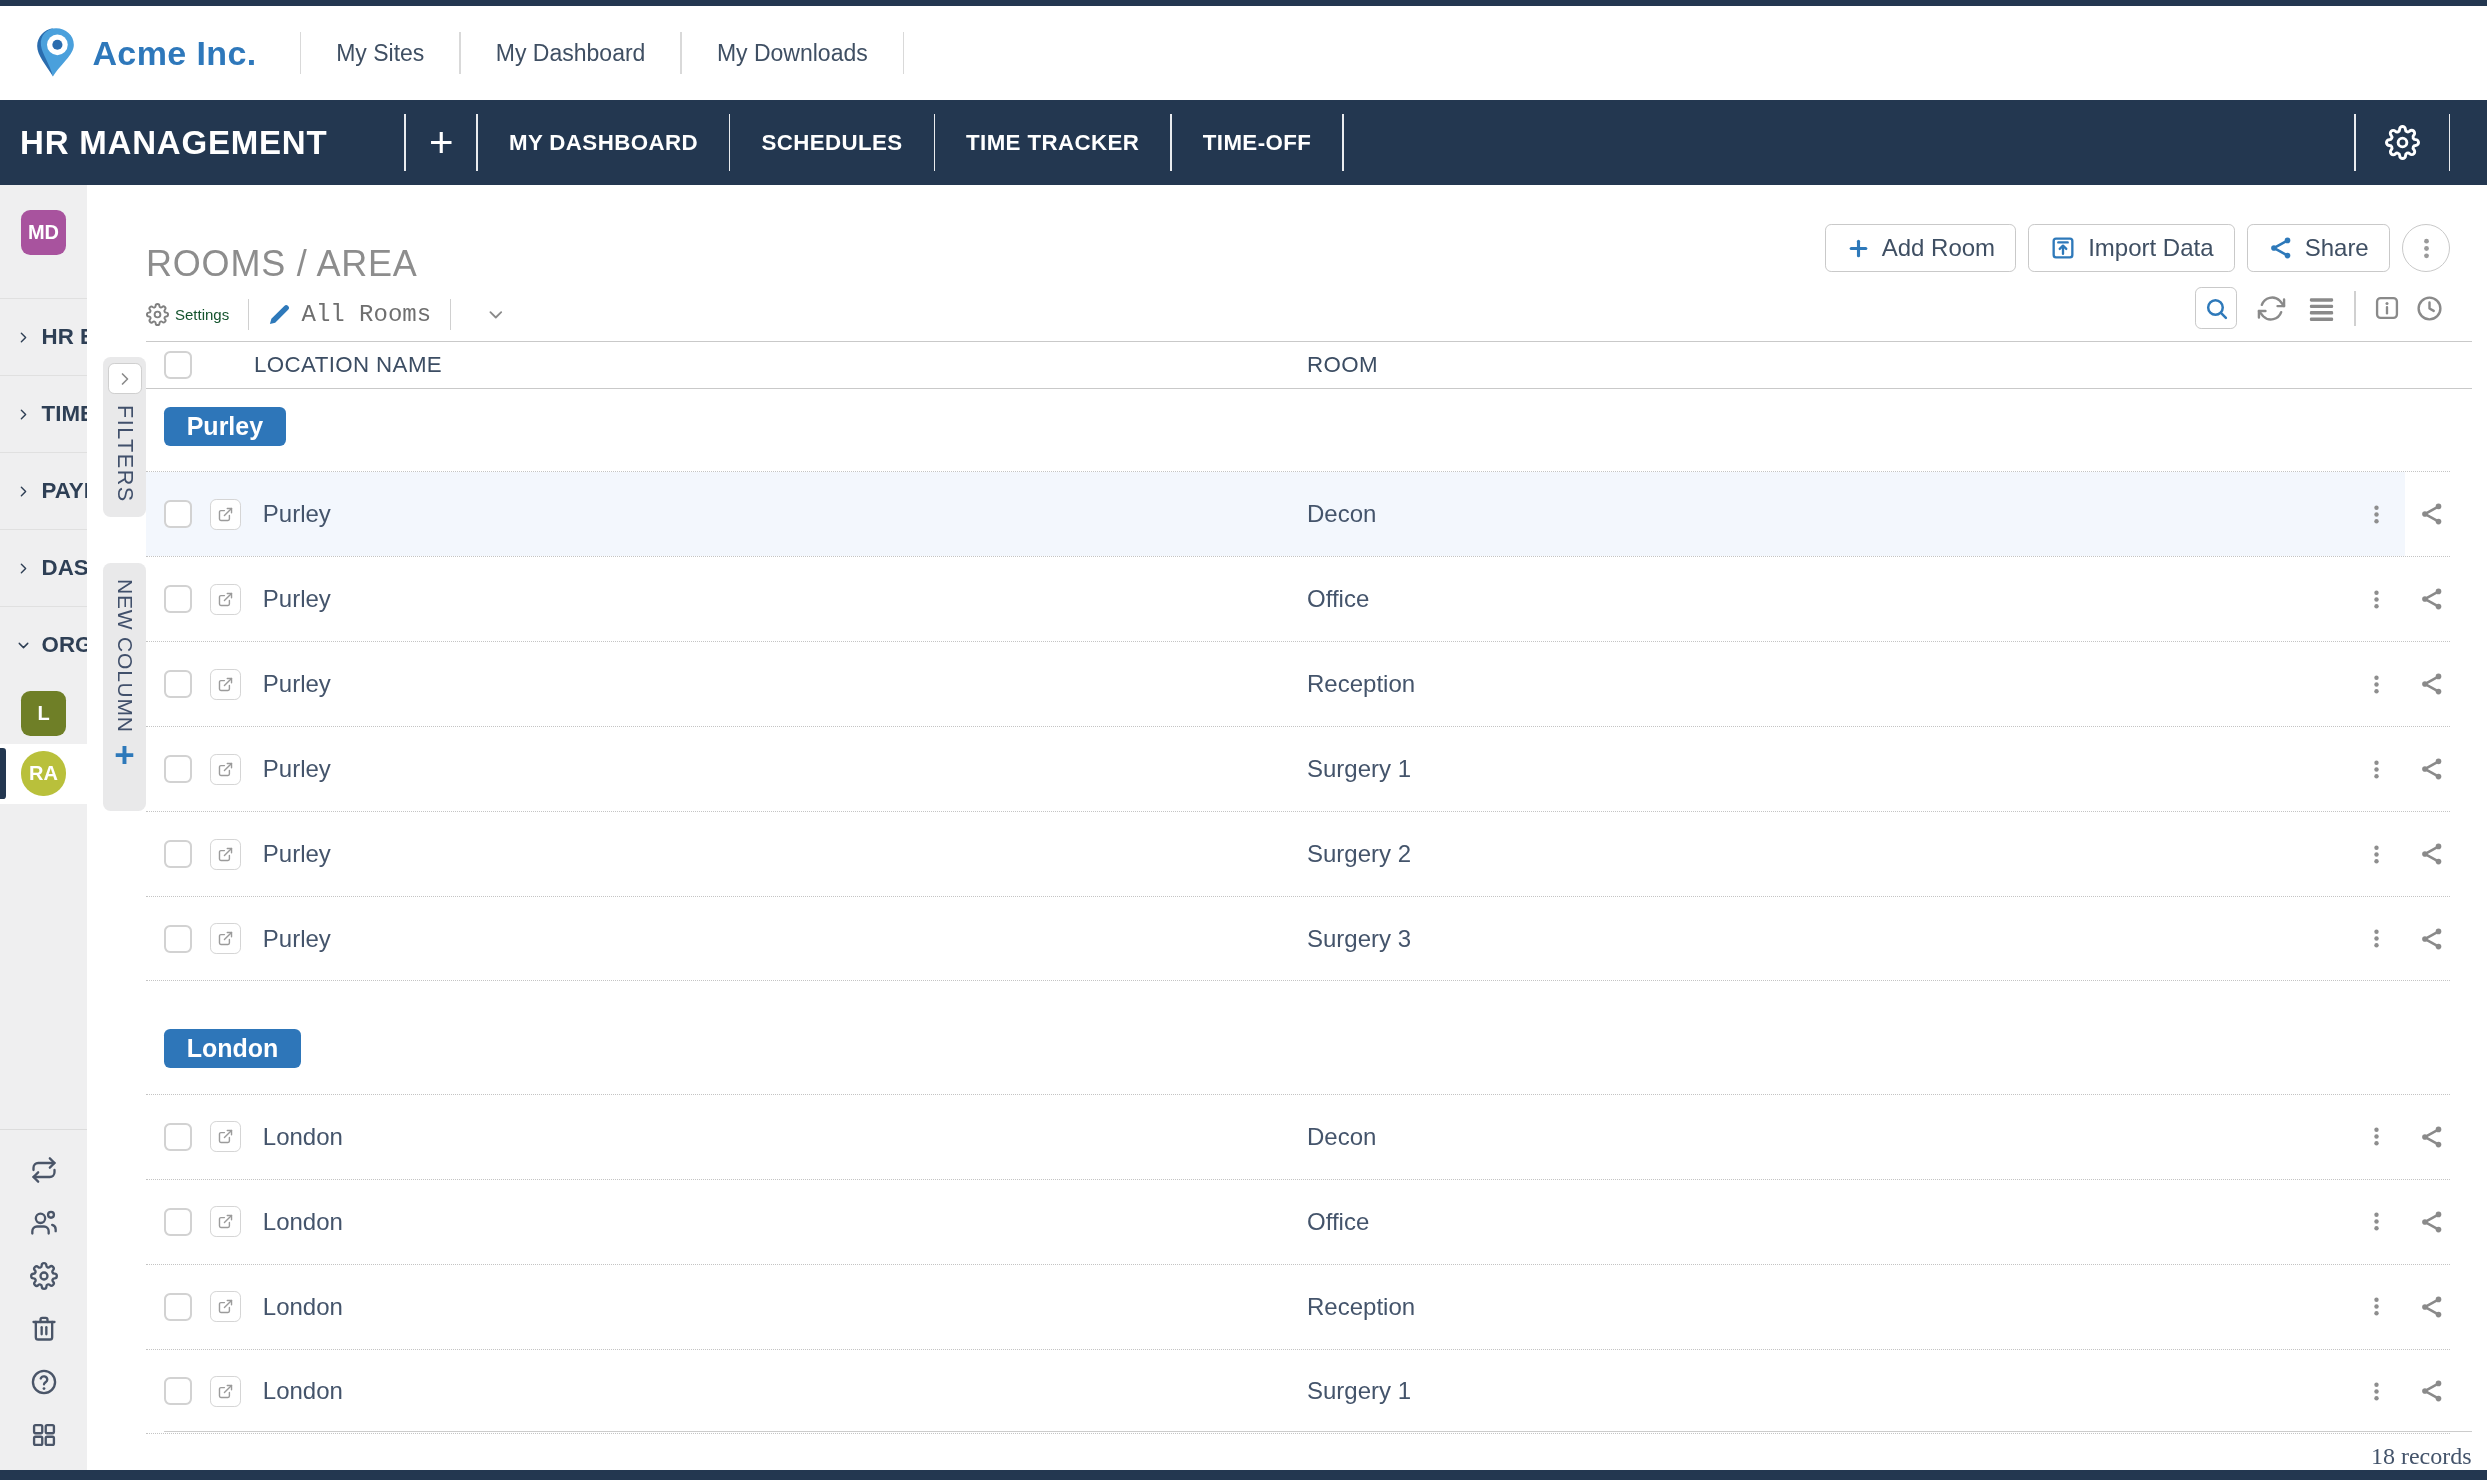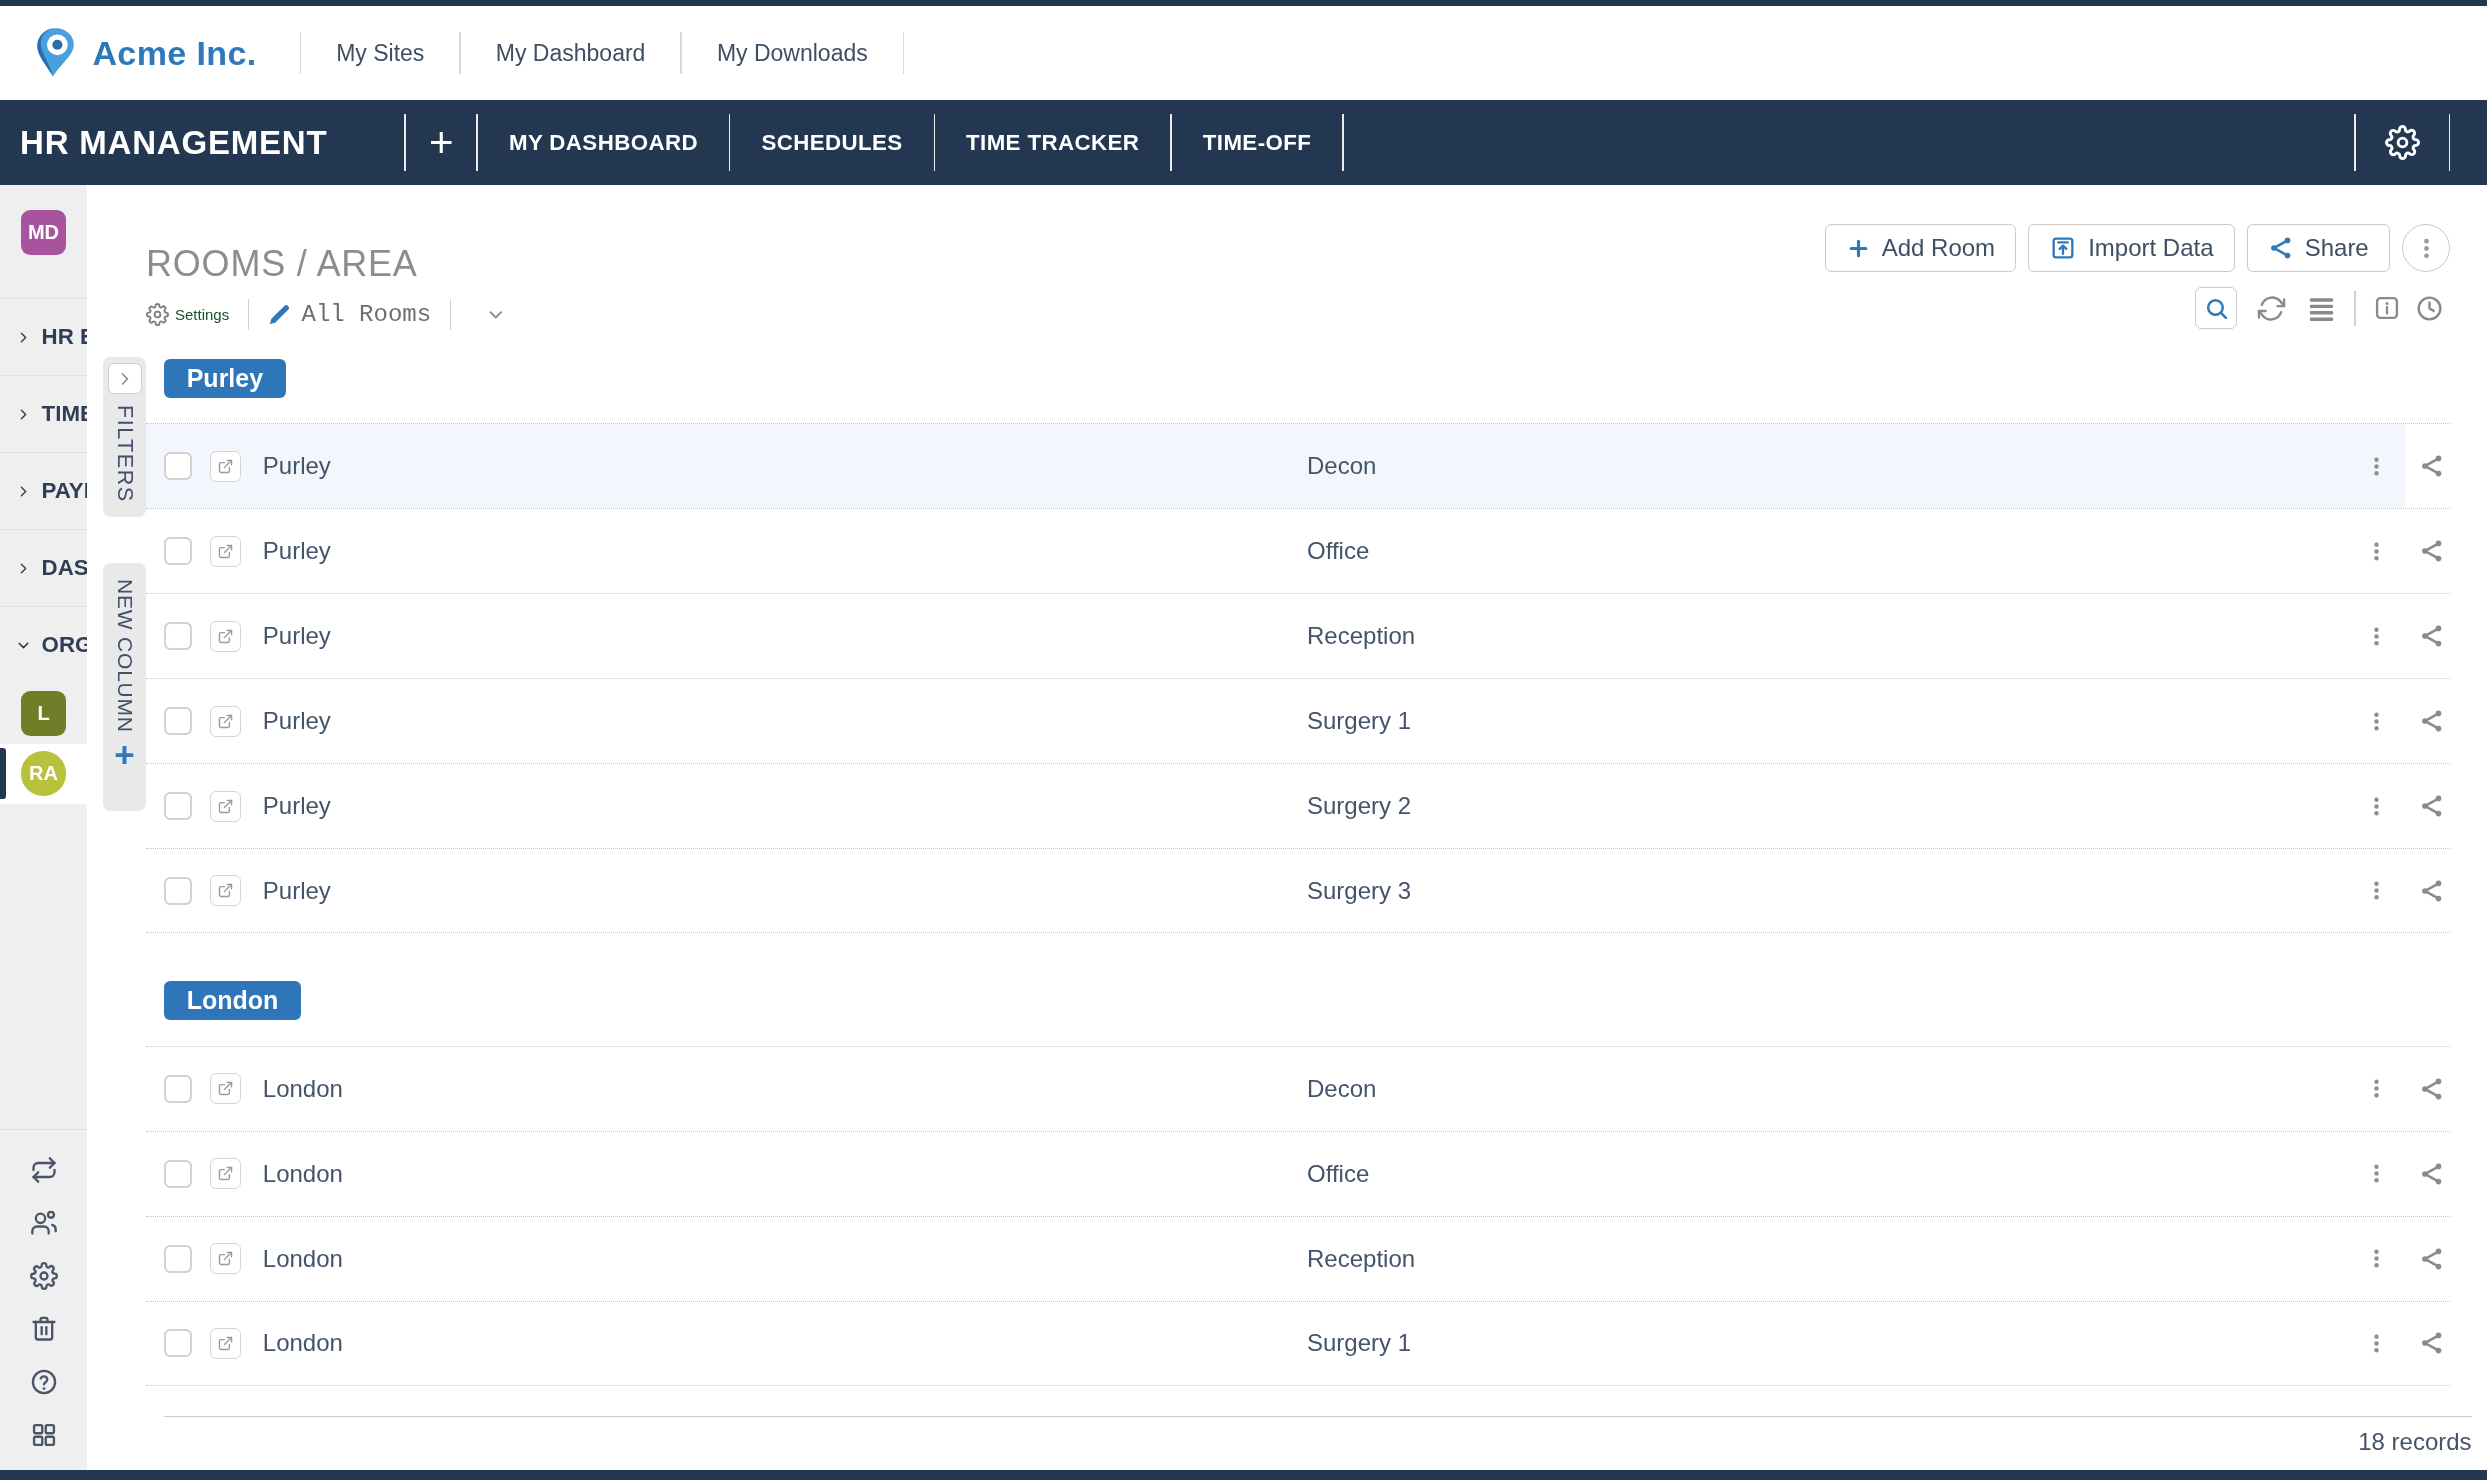--- a/index.html
+++ b/index.html
@@ -117,22 +117,22 @@
   .row-inner { width:2259px; height:100%; display:flex; align-items:center; position:relative; }
   .row.highlight .row-inner { background:#f3f7fd; }
   .row .checkbox { margin-left:17.7px; }
   .row-open { width:31px; height:31px; border:1.5px solid #d5d5d5; border-radius:6.2px; margin-left:18.5px;
     display:flex; align-items:center; justify-content:center; color:#9b9b9b; background:#fff; cursor:pointer; }
   .loc { margin-left:21.6px; font-size:24px; color:#44546b; }
   .room { position:absolute; left:1161px; font-size:24px; color:#44546b; }
   .kebab { position:absolute; right:17px; color:#8e8e8e; cursor:pointer; }
   .rshare { position:absolute; right:4.6px; top:50%; margin-top:-13px; color:#8a8a8a; cursor:pointer; }
 
-  .table-footer { position:absolute; left:77px; right:15.4px; bottom:14px; border-top:1.5px solid #cccccc;
-    padding-top:10.8px; text-align:right; font-size:24px; color:#44546b; }
+  .table-footer { position:absolute; left:77px; right:15.4px; bottom:0; border-top:1.5px solid #cccccc;
+    padding-top:10.8px; text-align:right; font-size:24px; color:#44546b;font-family:Liberation Serif, serif; }
 
   
   .filters-tab { position:absolute; left:16px; top:172px; width:43px; height:160px; background:#e9e9ea;
     border-radius:7.7px; display:flex; flex-direction:column; align-items:center; padding-top:6.2px; z-index:5; }
   .expand-btn { width:34px; height:31px; background:#fff; border:1.5px solid #cfcfcf; border-radius:6.2px;
     display:flex; align-items:center; justify-content:center; color:#8a8a8a; cursor:pointer; }
   .vlabel { writing-mode:vertical-rl; font-size:21.6px; letter-spacing:1.5px; color:#41506b; }
   .filters-tab .vlabel { margin-top:10.8px; }
   .newcol-tab { position:absolute; left:16px; top:378px; width:43px; height:248px; background:#e9e9ea;
     border-radius:7.7px; display:flex; flex-direction:column; align-items:center; padding-top:15.4px; z-index:5; cursor:pointer; }
@@ -455,20 +455,25 @@
             </span>
           <div class="tb-gap-sm"></div>
           <span class="tool-ic">
               <svg class="ic i38" viewBox="0 0 38 38" width="29" height="29">
                 <use href="#i-clock"></use>
               </svg>
             </span>
         </div>
       </div>
 
+      <div class="thead">
+        <span class="checkbox"></span>
+        <span class="th-label th-location">LOCATION NAME</span>
+        <span class="th-label th-room">ROOM</span>
+      </div>
 
       <section class="group group-1">
         <span class="group-badge">Purley</span>
 
         <div class="row highlight">
           <div class="row-inner">
             <span class="checkbox"></span>
             <span class="row-open">
                 <svg class="ic i22" viewBox="0 0 22 22" width="17" height="17">
                   <use href="#i-external"></use>

